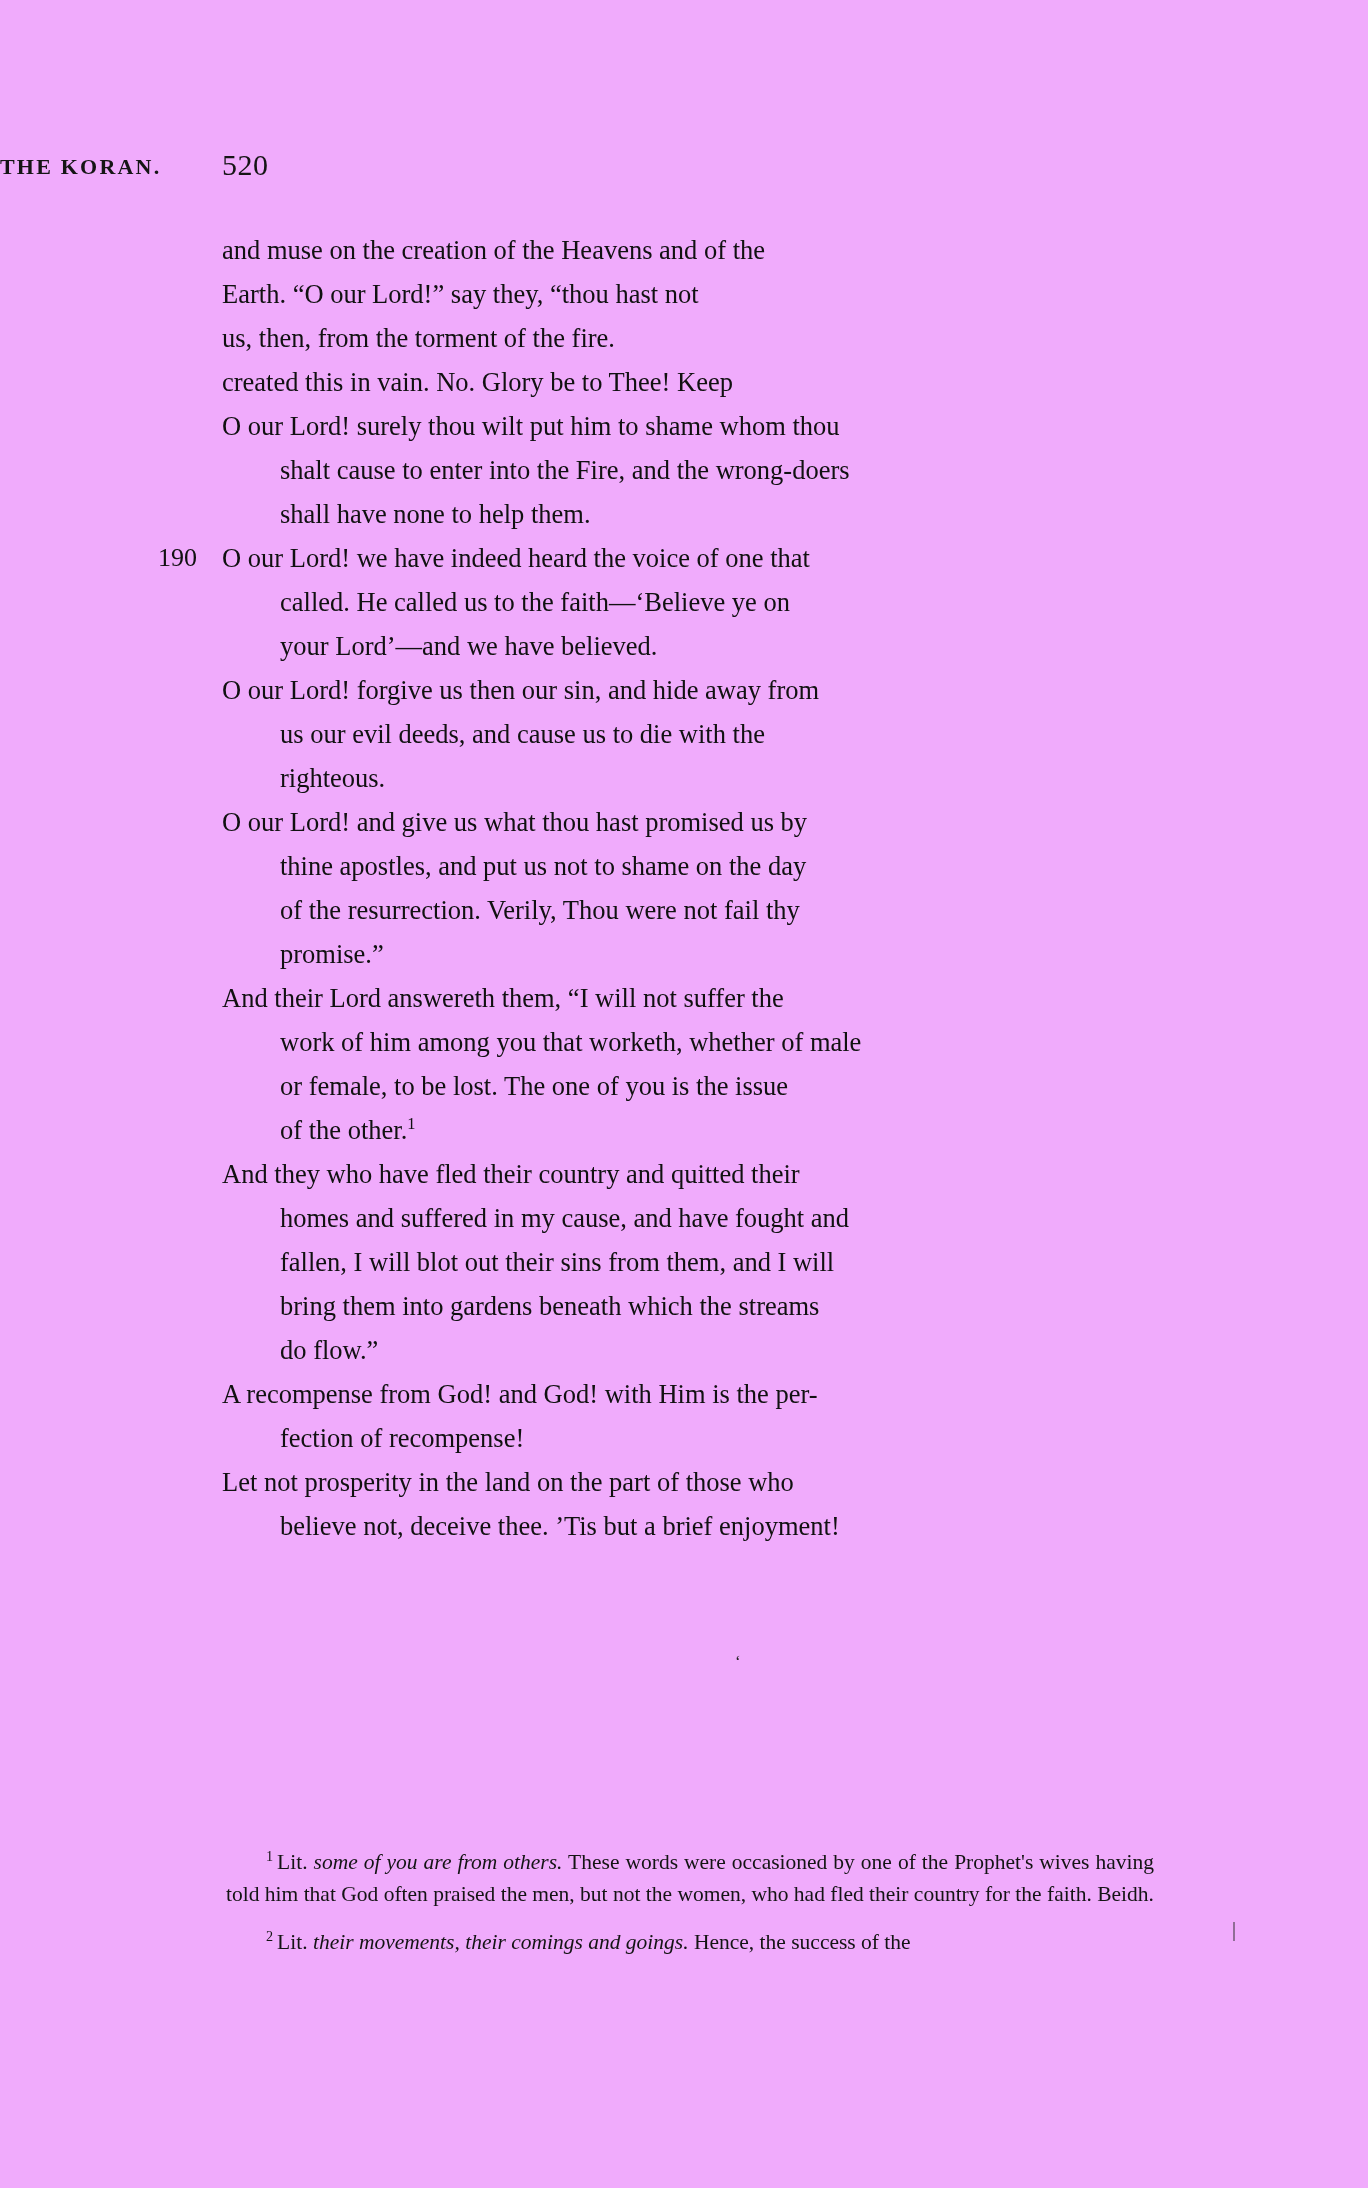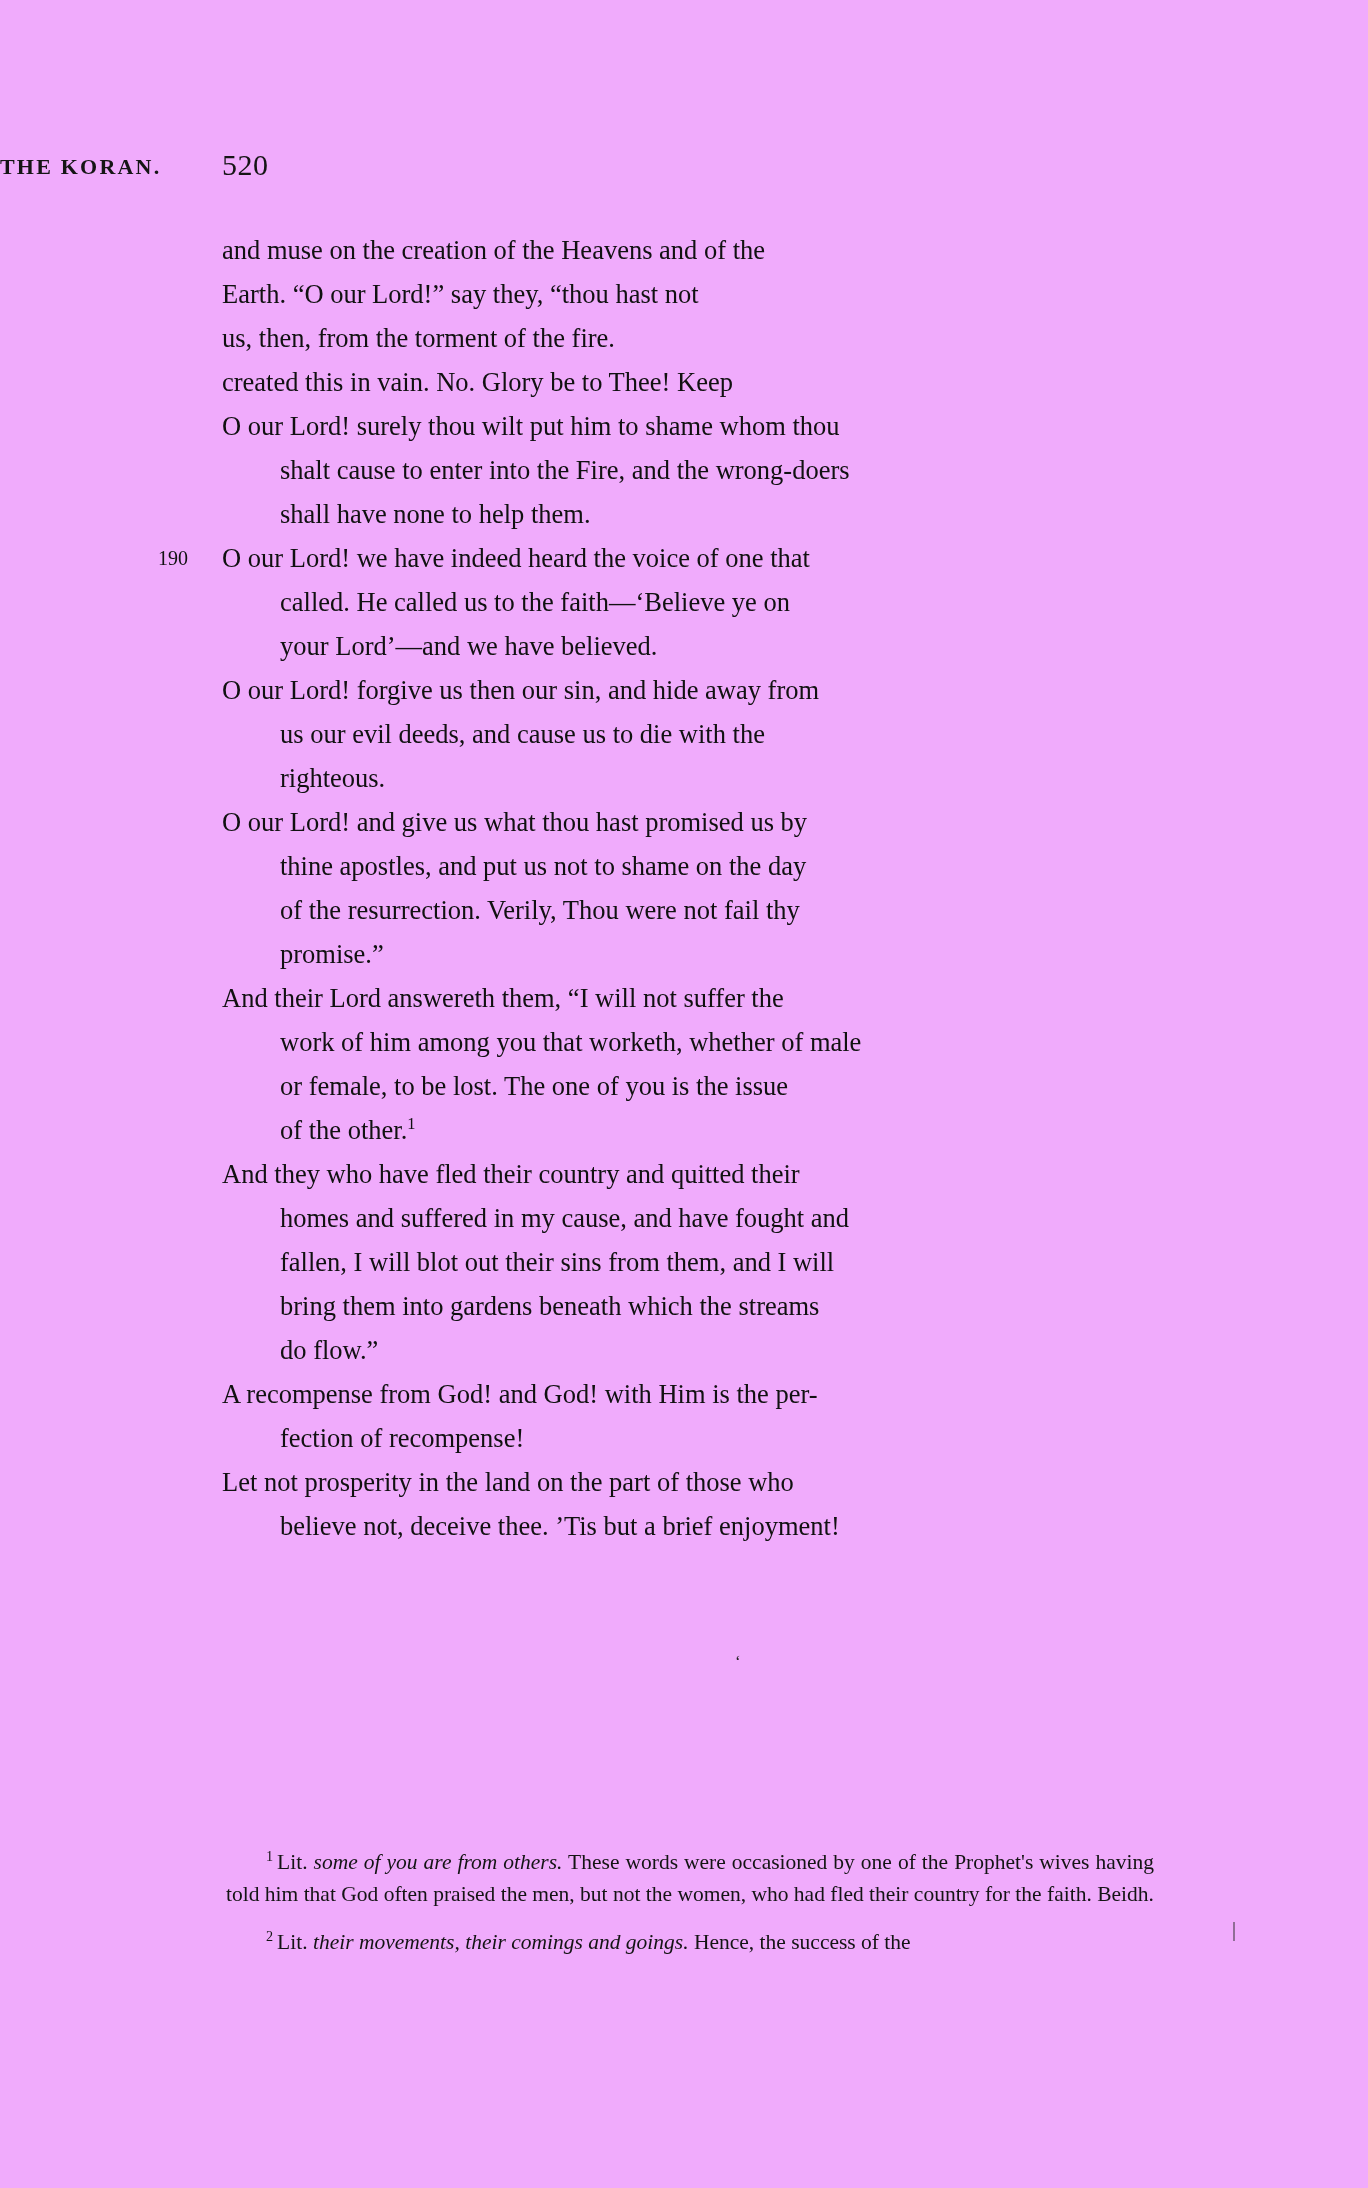--- a/index.html
+++ b/index.html
@@ -85,21 +85,21 @@
   .j {
     display: flex;
     justify-content: space-between;
     white-space: nowrap;
   }
   .j > span { display: inline-block; }
 
   .vnum {
     position: absolute;
     left: -64px;
-    font-size: 20px;
+    font-size: 26px;
   }
 
   em, .ital { font-style: italic; }
 
   .sup {
     font-size: 0.62em;
     vertical-align: super;
     line-height: 0;
   }
 

